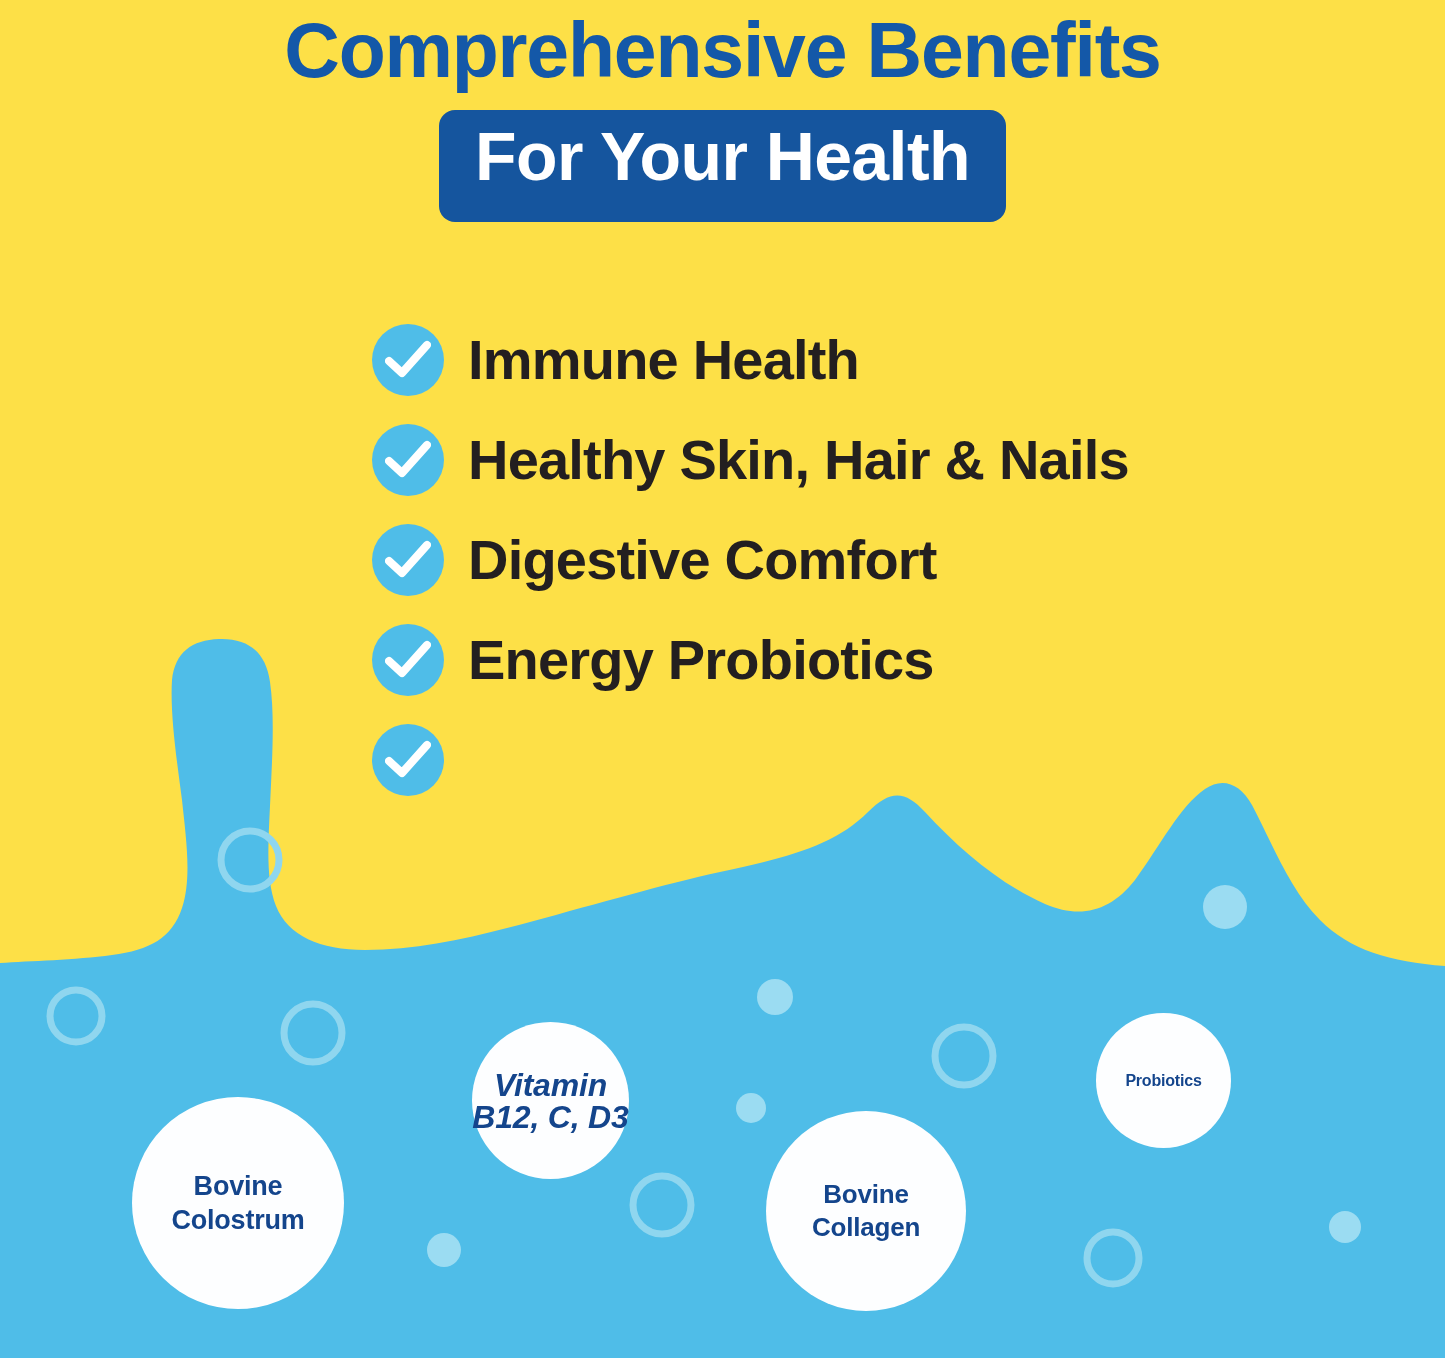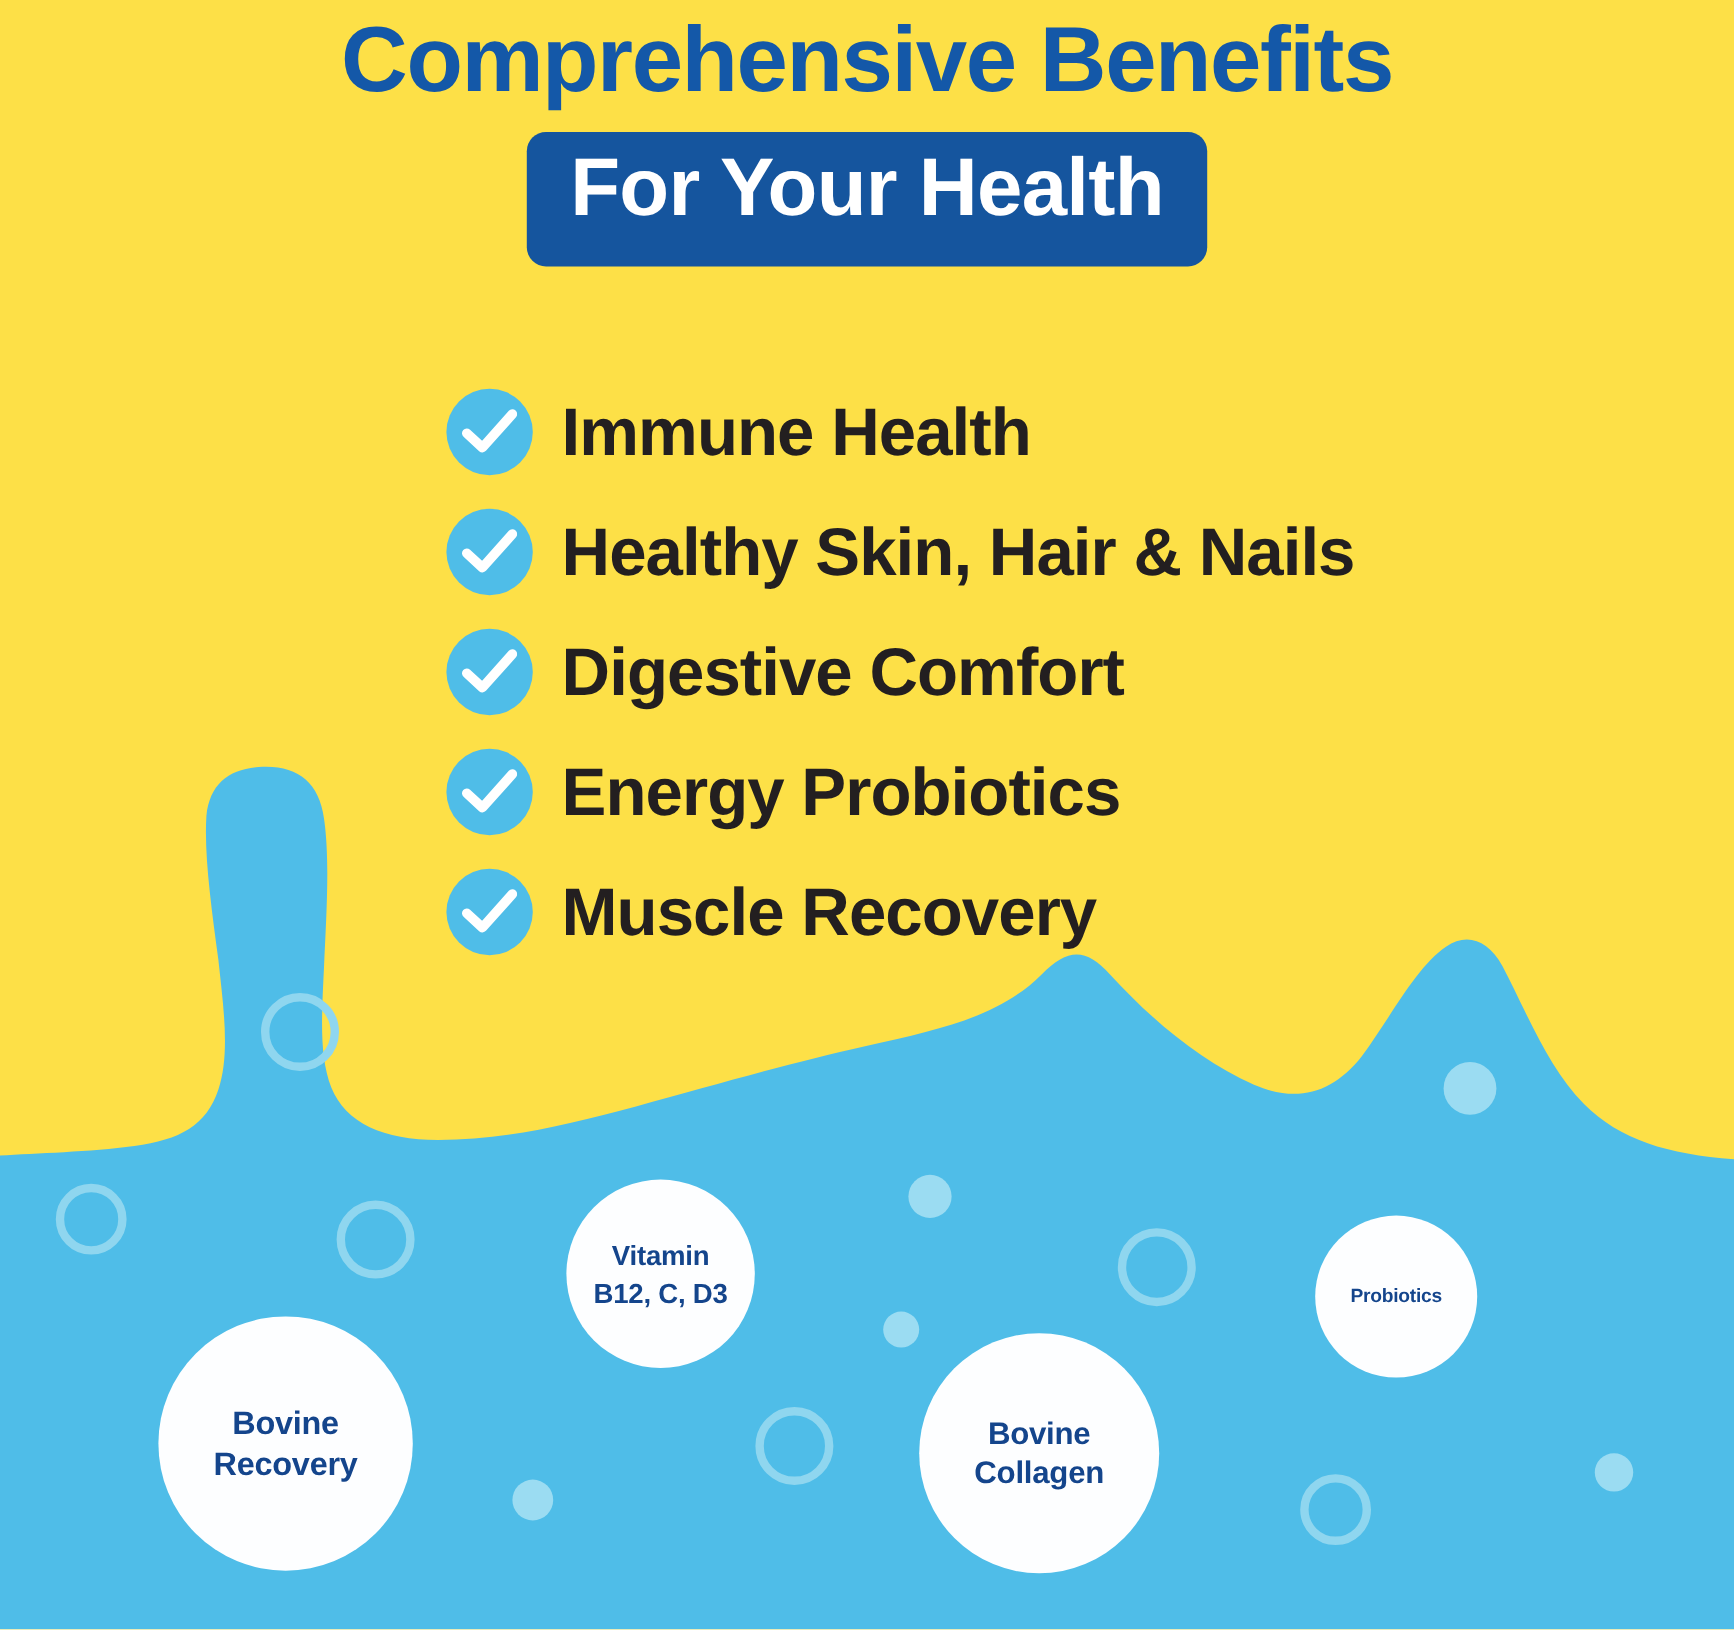--- a/index.html
+++ b/index.html
@@ -120,24 +120,25 @@
   }
   .ingredient span { display: block; }
 
   .ing-colostrum {
     left: 132px; top: 1097px;
     width: 212px; height: 212px;
     font-size: 27px; line-height: 34px;
     letter-spacing: -0.2px;
   }
   .ing-vitamin {
-    left: 472px; top: 983px;
+    left: 472px; top: 1022px;
     width: 157px; height: 157px;
-    font-size: 23px; line-height: 32px;
-    letter-spacing: -0.2px;
+    font-size: 32px; line-height: 32px;
+    letter-spacing: -0.2px;
+    font-style: italic;
   }
   .ing-collagen {
     left: 766px; top: 1111px;
     width: 200px; height: 200px;
     font-size: 26px; line-height: 33px;
     letter-spacing: -0.2px;
   }
   .ing-probiotics {
     left: 1096px; top: 1013px;
     width: 135px; height: 135px;
@@ -232,29 +233,28 @@
       </span>
       <span class="benefit-label">Energy Probiotics</span>
     </div>
 
     <div class="benefit-row">
       <span class="check-circle">
         <svg viewBox="0 0 46 42">
             <path d="M4 22 L17 34 L42 6" fill="none" stroke="#ffffff" stroke-width="8" stroke-linecap="round" stroke-linejoin="round"></path>
           </svg>
       </span>
-      <span class="benefit-label">Muscle Recovery</span>
     </div>
 
   </div>
 
   <div class="ingredient ing-colostrum">
     <div>
       <span>Bovine</span>
-      <span>Recovery</span>
+      <span>Colostrum</span>
     </div>
   </div>
 
   <div class="ingredient ing-vitamin">
     <div>
       <span>Vitamin</span>
       <span>B12, C, D3</span>
     </div>
   </div>
 

